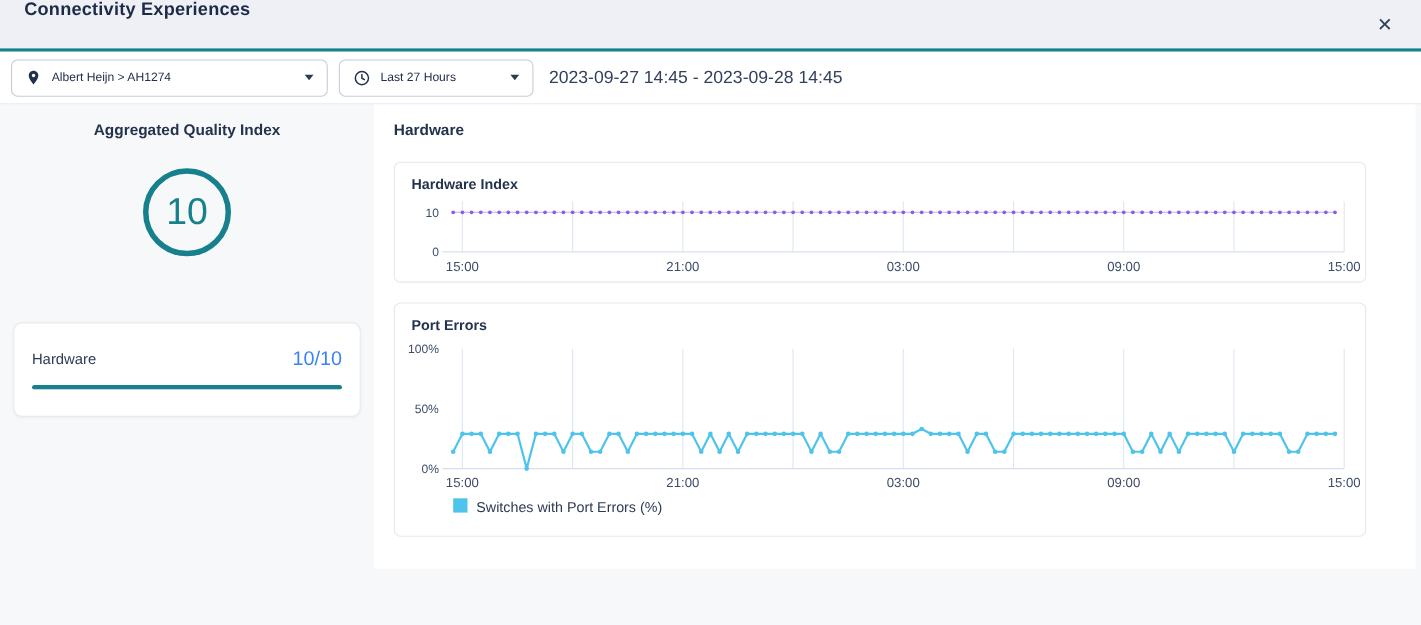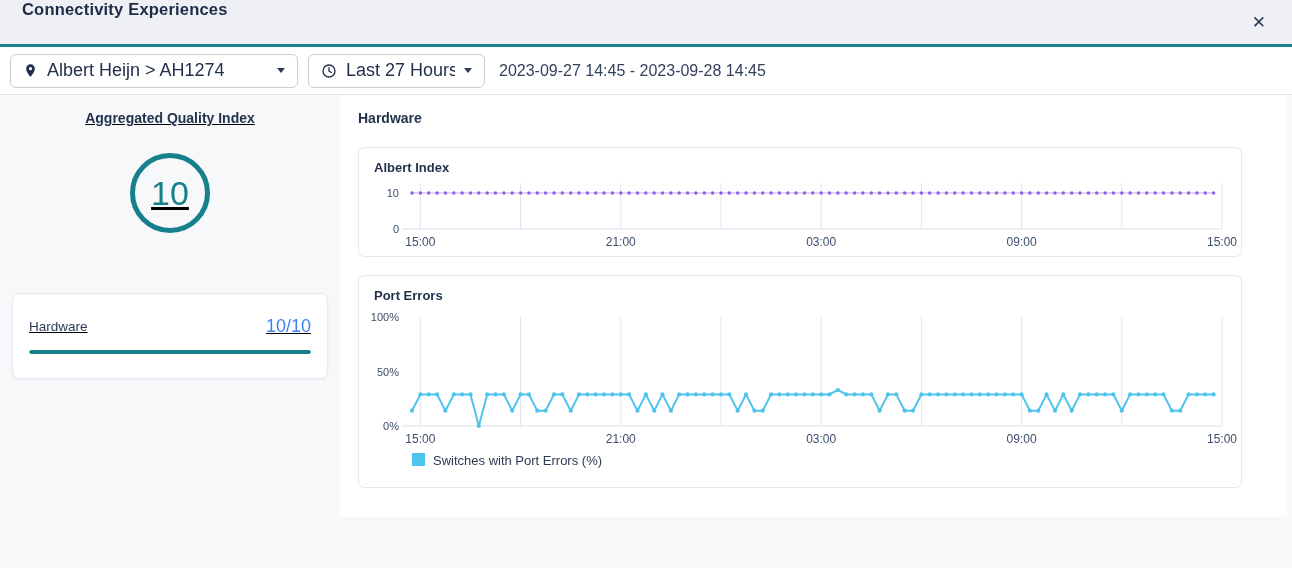--- a/index.html
+++ b/index.html
@@ -17,28 +17,28 @@
   .filter-bar {
     height:48px; background:#ffffff; border-bottom:1px solid #e2e5ea;
     display:flex; align-items:center; padding:0 10px; gap:10px;
   }
   .dropdown {
     height:34px; background:#fff; border:1px solid #c6ccd6; border-radius:6px;
     display:flex; align-items:center; padding:0 12px; gap:9px; cursor:pointer;
   }
   .dropdown.site { width:288px; }
   .dropdown.time { width:177px; }
-  .dropdown .dd-label { font-size:18px; color:#22304b; flex:1; white-space:nowrap; overflow:hidden; }
+  .dropdown .dd-label { font-size:11px; color:#22304b; flex:1; white-space:nowrap; overflow:hidden; }
   .caret { width:0; height:0; border-left:4.5px solid transparent; border-right:4.5px solid transparent; border-top:5.5px solid #2c3b55; }
   .date-range { font-size:16px; color:#33415e; margin-left:4px; }
   .icon-svg { display:block; }
 
   
   .body-wrap { display:flex; height:470px; background:#f7f8fa; }
-  .left-col { width:340px; flex:none; padding-top:15px;text-decoration:underline; }
+  .left-col { width:340px; flex:none; padding-top:15px; }
   .right-panel { width:947px; flex:none; background:#ffffff; height:422px; padding:8px 0 0 18px; }
 
   
   .agg-title { text-align:center; font-size:14px; font-weight:bold; color:#24334d; }
   .score-circle {
     width:80px; height:80px; border:5px solid #16808d; border-radius:50%;
     margin:27px auto 0; display:flex; align-items:center; justify-content:center;
     color:#16808d; font-size:34px; font-weight:400; background:#fff0;
   }
   .metric-card {
@@ -117,21 +117,21 @@
         <div class="metric-bar-track">
           <div class="metric-bar-fill" id="metric-bar-fill" style="width: 100%;"></div>
         </div>
       </div>
     </aside>
 
     <section class="right-panel">
       <h2 class="section-title">Hardware</h2>
 
       <div class="chart-card qi">
-        <div class="chart-title">Albert Index</div>
+        <div class="chart-title">Hardware Index</div>
         <svg id="chart-qi" class="chart-svg" width="882" height="80">
             <line x1="61.350515463917525" y1="8" x2="61.350515463917525" y2="54" stroke="#dfe6f3" stroke-width="1"></line>
             <text x="61.350515463917525" y="71" text-anchor="middle" class="xtick">15:00</text>
             <line x1="161.55670103092783" y1="8" x2="161.55670103092783" y2="54" stroke="#dfe6f3" stroke-width="1"></line>
             <line x1="261.7628865979381" y1="8" x2="261.7628865979381" y2="54" stroke="#dfe6f3" stroke-width="1"></line>
             <text x="261.7628865979381" y="71" text-anchor="middle" class="xtick">21:00</text>
             <line x1="361.96907216494844" y1="8" x2="361.96907216494844" y2="54" stroke="#dfe6f3" stroke-width="1"></line>
             <line x1="462.17525773195877" y1="8" x2="462.17525773195877" y2="54" stroke="#dfe6f3" stroke-width="1"></line>
             <text x="462.17525773195877" y="71" text-anchor="middle" class="xtick">03:00</text>
             <line x1="562.3814432989691" y1="8" x2="562.3814432989691" y2="54" stroke="#dfe6f3" stroke-width="1"></line>

